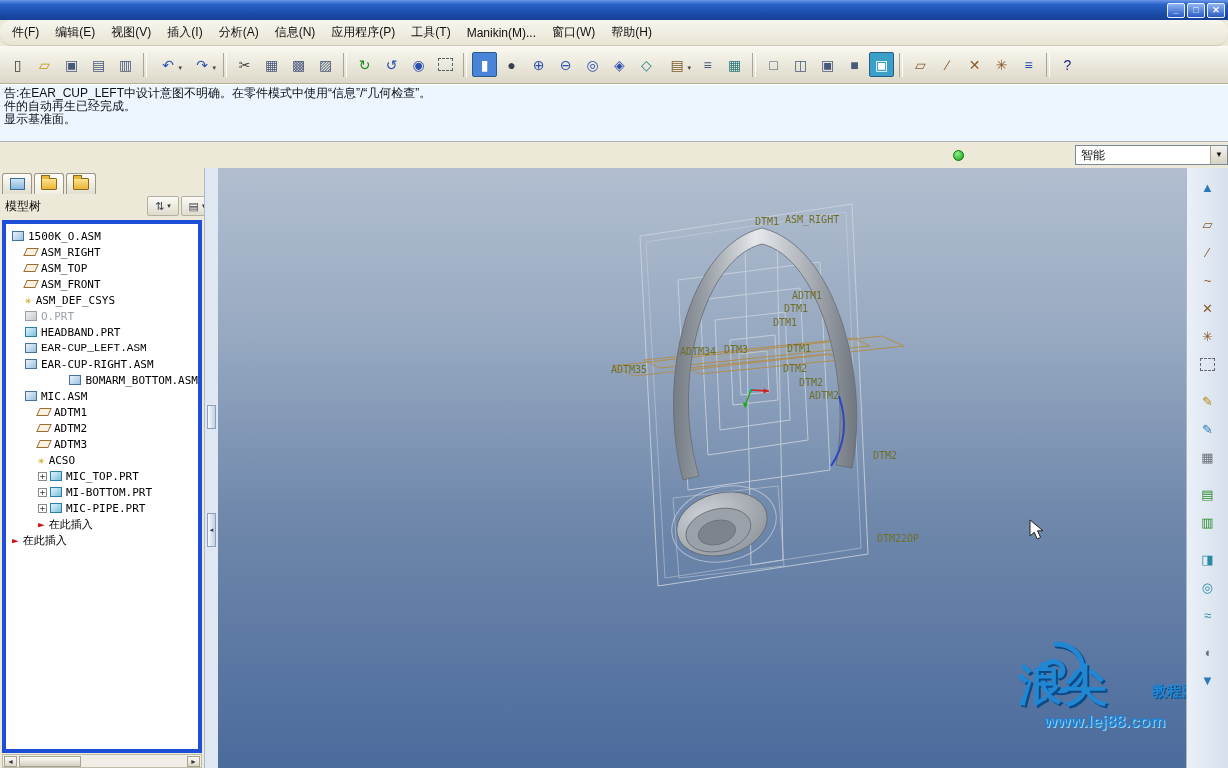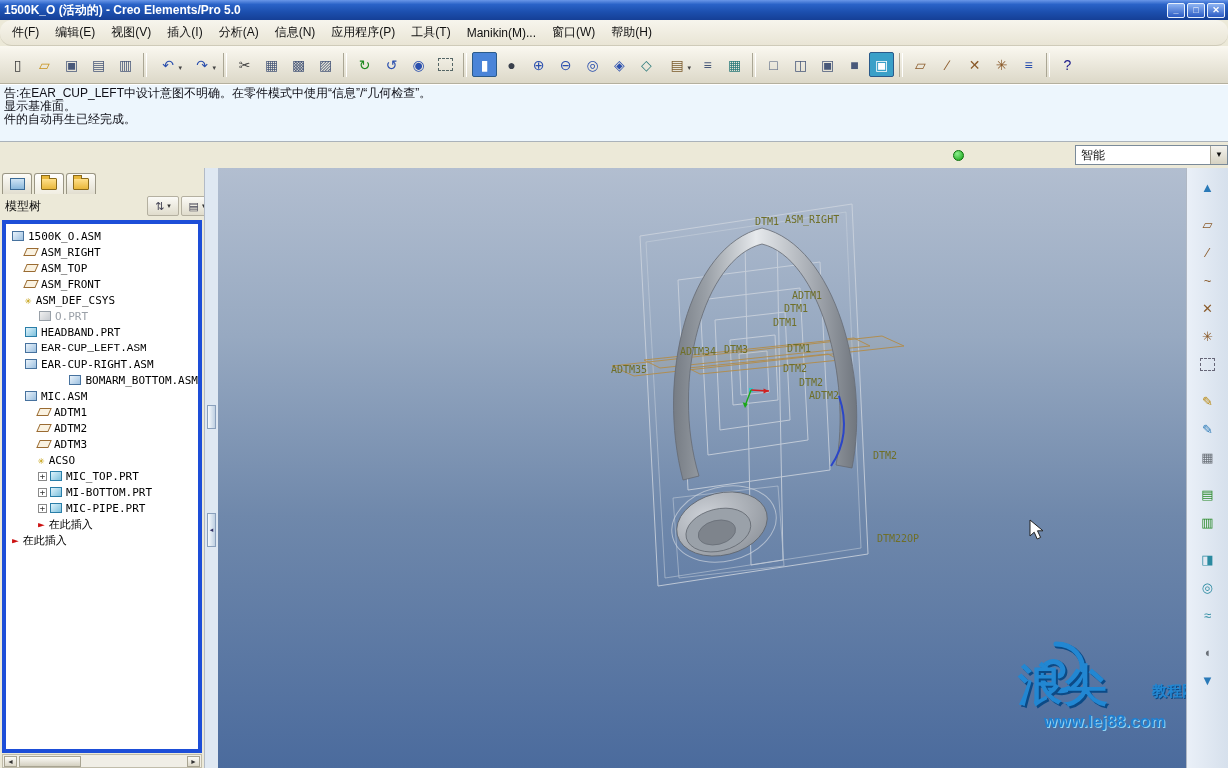--- a/index.html
+++ b/index.html
@@ -124,21 +124,20 @@
     display:flex;flex-direction:column;align-items:center;padding-top:5px;}
   .rt-btn{width:24px;height:24px;flex:none;display:flex;align-items:center;justify-content:center;
     font-size:13px;margin:2px 0;border-radius:2px;}
   .rt-btn .dash{width:13px;height:11px;border:1px dashed #667;}
   .rt-gap{height:9px;flex:none;}
 </style>
 </head>
 <body>
 
 <div class="titlebar">
-  <span>1500K_O (活动的) - Creo Elements/Pro 5.0</span>
   <div class="win-btns">
       <div class="win-btn">_</div>
       <div class="win-btn">□</div>
       <div class="win-btn">✕</div>
     </div>
 </div>
 
 <div class="menubar">
     <div class="menu-item">件(F)</div>
     <div class="menu-item">编辑(E)</div>
@@ -266,22 +265,22 @@
       <span style="color: rgb(42, 79, 174);">≡</span>
     </div>
     <div class="tb-sep"></div>
     <div class="tb-btn">
       <span style="color: rgb(26, 26, 138);">?</span>
     </div>
   </div>
 
 <div class="msgarea">
     <div class="msg-line">告:在EAR_CUP_LEFT中设计意图不明确。在零件模式中使用“信息”/“几何检查”。</div>
+    <div class="msg-line">件的自动再生已经完成。</div>
     <div class="msg-line">显示基准面。</div>
-    <div class="msg-line">件的自动再生已经完成。</div>
   </div>
 
 <div class="statusrow">
   <span class="status-light">
       <span class="bulb"></span>
     </span>
   <div class="filter-combo">
     <span>智能</span>
     <span class="arrow">▼</span>
   </div>
@@ -328,21 +327,21 @@
           <span>ASM_TOP</span>
         </div>
         <div class="tree-row" style="padding-left: 19px;">
           <span class="ti plane"></span>
           <span>ASM_FRONT</span>
         </div>
         <div class="tree-row" style="padding-left: 19px;">
           <span class="ti char" style="color: rgb(192, 154, 0);">✳</span>
           <span>ASM_DEF_CSYS</span>
         </div>
-        <div class="tree-row dimmed" style="padding-left: 33px;">
+        <div class="tree-row dimmed" style="padding-left: 19px;">
           <span class="ti box partgray"></span>
           <span>O.PRT</span>
         </div>
         <div class="tree-row" style="padding-left: 19px;">
           <span class="ti box part"></span>
           <span>HEADBAND.PRT</span>
         </div>
         <div class="tree-row" style="padding-left: 19px; font-family: Liberation Mono, monospace;">
           <span class="ti box"></span>
           <span>EAR-CUP_LEFT.ASM</span>

